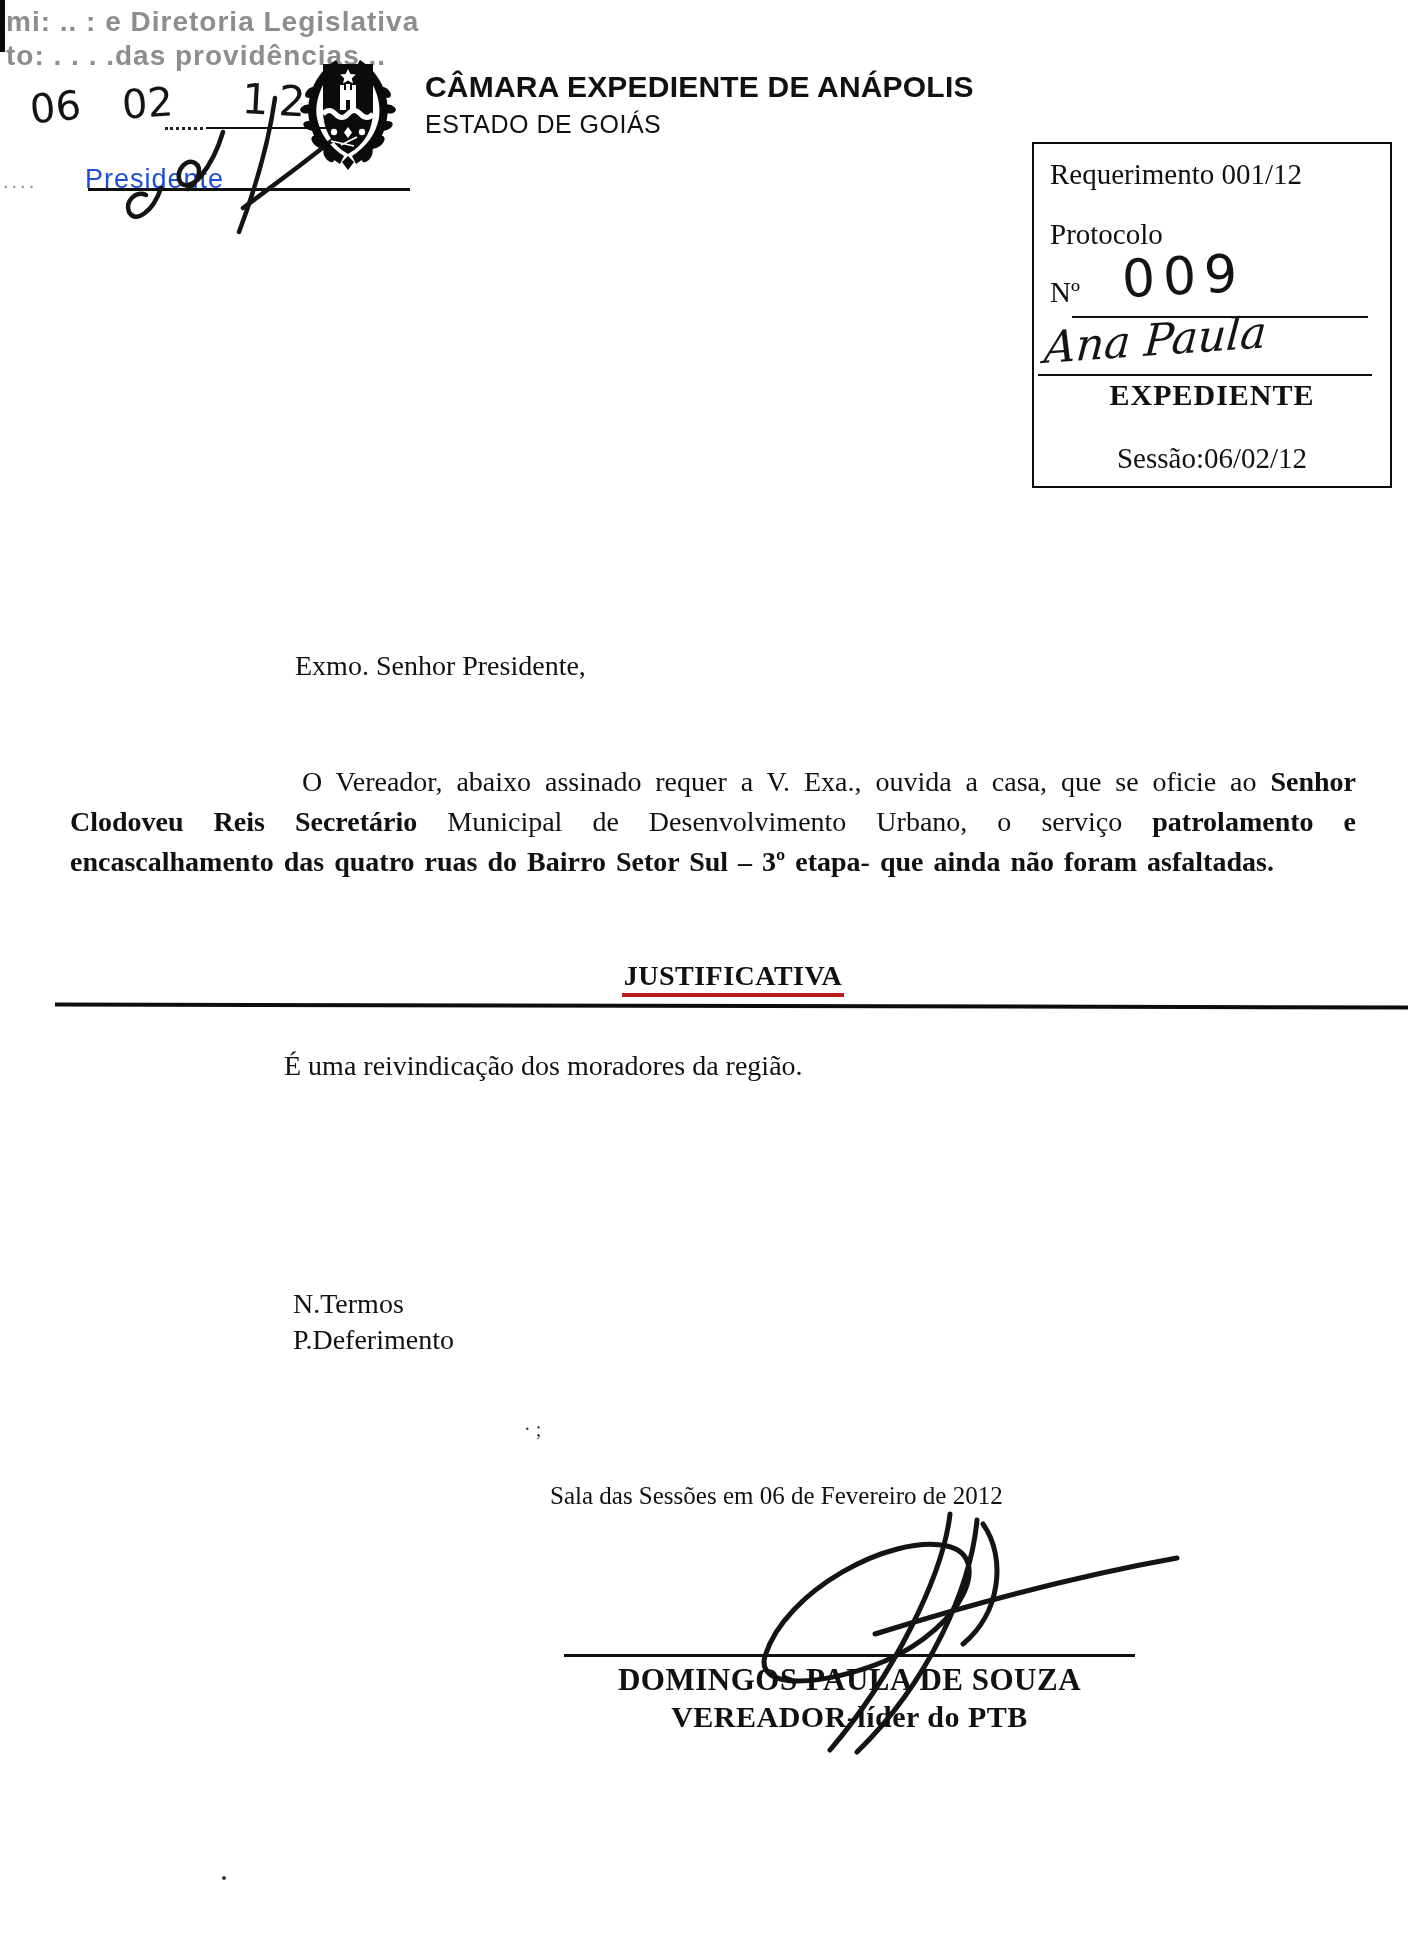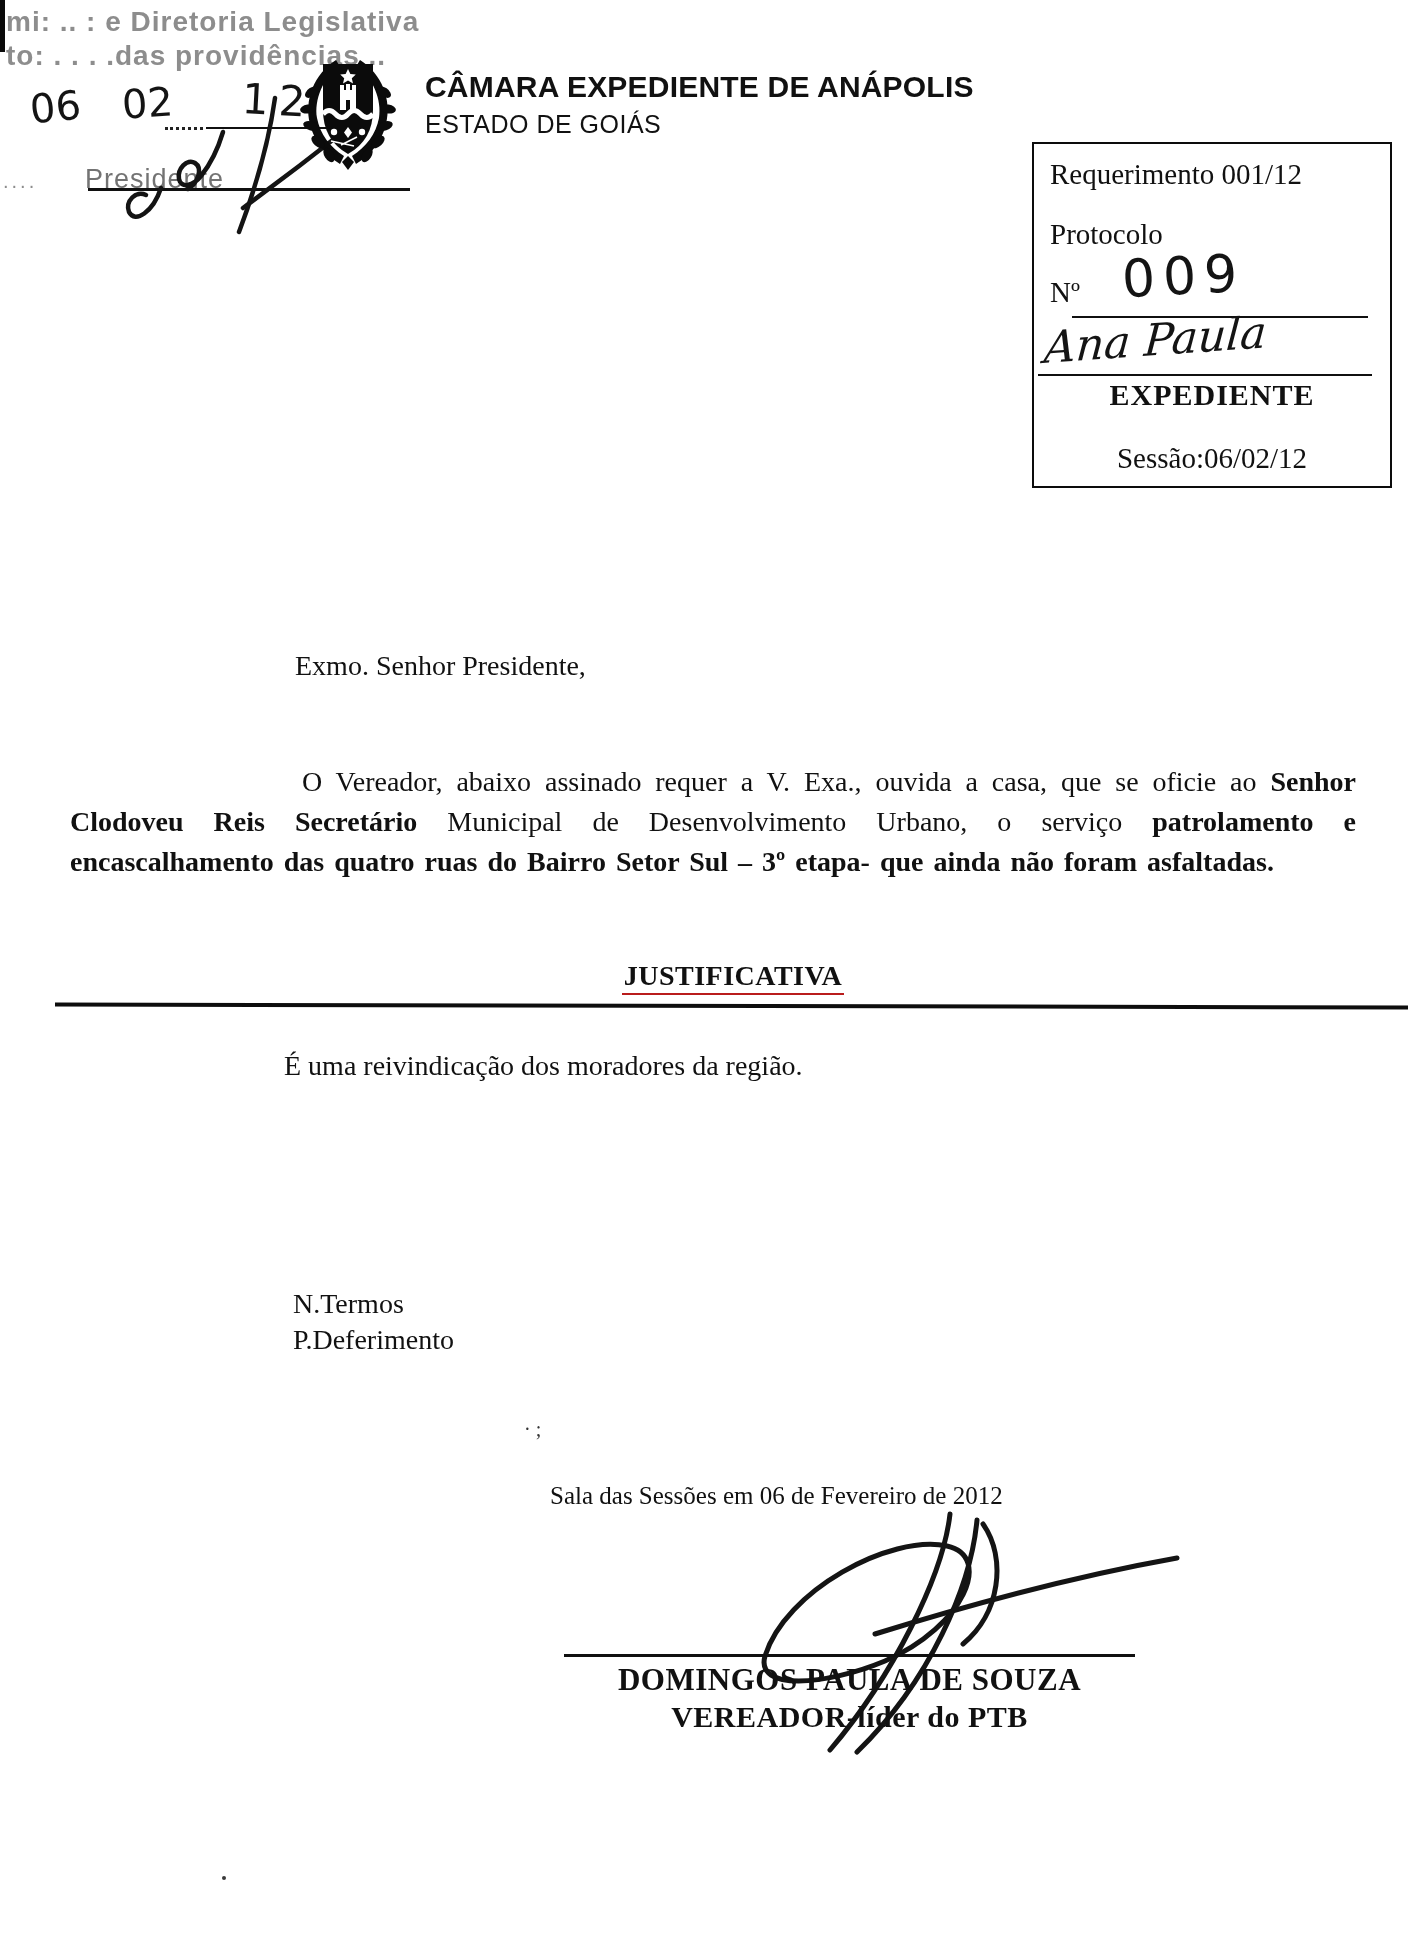--- a/index.html
+++ b/index.html
@@ -17,21 +17,21 @@
   .stamp{
     font-family:"Liberation Sans", sans-serif;
     font-weight:700;
     color:#8d8d8d;
     filter:blur(0.7px);
     letter-spacing:1px;
     white-space:nowrap;
   }
   .president-label{
     font-family:"Liberation Sans", sans-serif;
-    font-size:27px;color:#737373;filter:blur(0.55px);letter-spacing:1px;
+    font-size:27px;color:#1d4ed8;filter:blur(0.55px);letter-spacing:1px;
   }
   .dots{color:#8d8d8d;font-family:"Liberation Sans", sans-serif;font-size:20px;letter-spacing:3px;filter:blur(.4px);}
   
   .hand{
     font-family:"DejaVu Sans", sans-serif;
     color:#141414;
     white-space:nowrap;
   }
   .hand-script{
     font-family:"DejaVu Serif", serif;
@@ -60,21 +60,21 @@
   .body-text{font-size:28px;line-height:40px;}
   .request-par{
     width:1286px;
     text-align:justify;
     text-indent:232px;
     word-spacing:3px;
   }
   .bold{font-weight:700;}
   .justificativa{
     font-weight:700;font-size:28px;letter-spacing:0.5px;
-    border-bottom:2px solid #b91c1c;padding:0 2px 1px 2px;display:inline-block;
+    border-bottom:4px solid #b91c1c;padding:0 2px 1px 2px;display:inline-block;
   }
   .scanline{
     background:#0d0d0d;height:4px;transform:rotate(0.12deg);
   }
   .sig-name{font-weight:700;font-size:31px;letter-spacing:0.5px;white-space:nowrap;}
   .sig-role{font-weight:700;font-size:30px;letter-spacing:0.5px;white-space:nowrap;}
   .center-block{text-align:center;}
   svg{display:block;}
   .speck{background:#3a3a3a;border-radius:50%;}
 </style>

